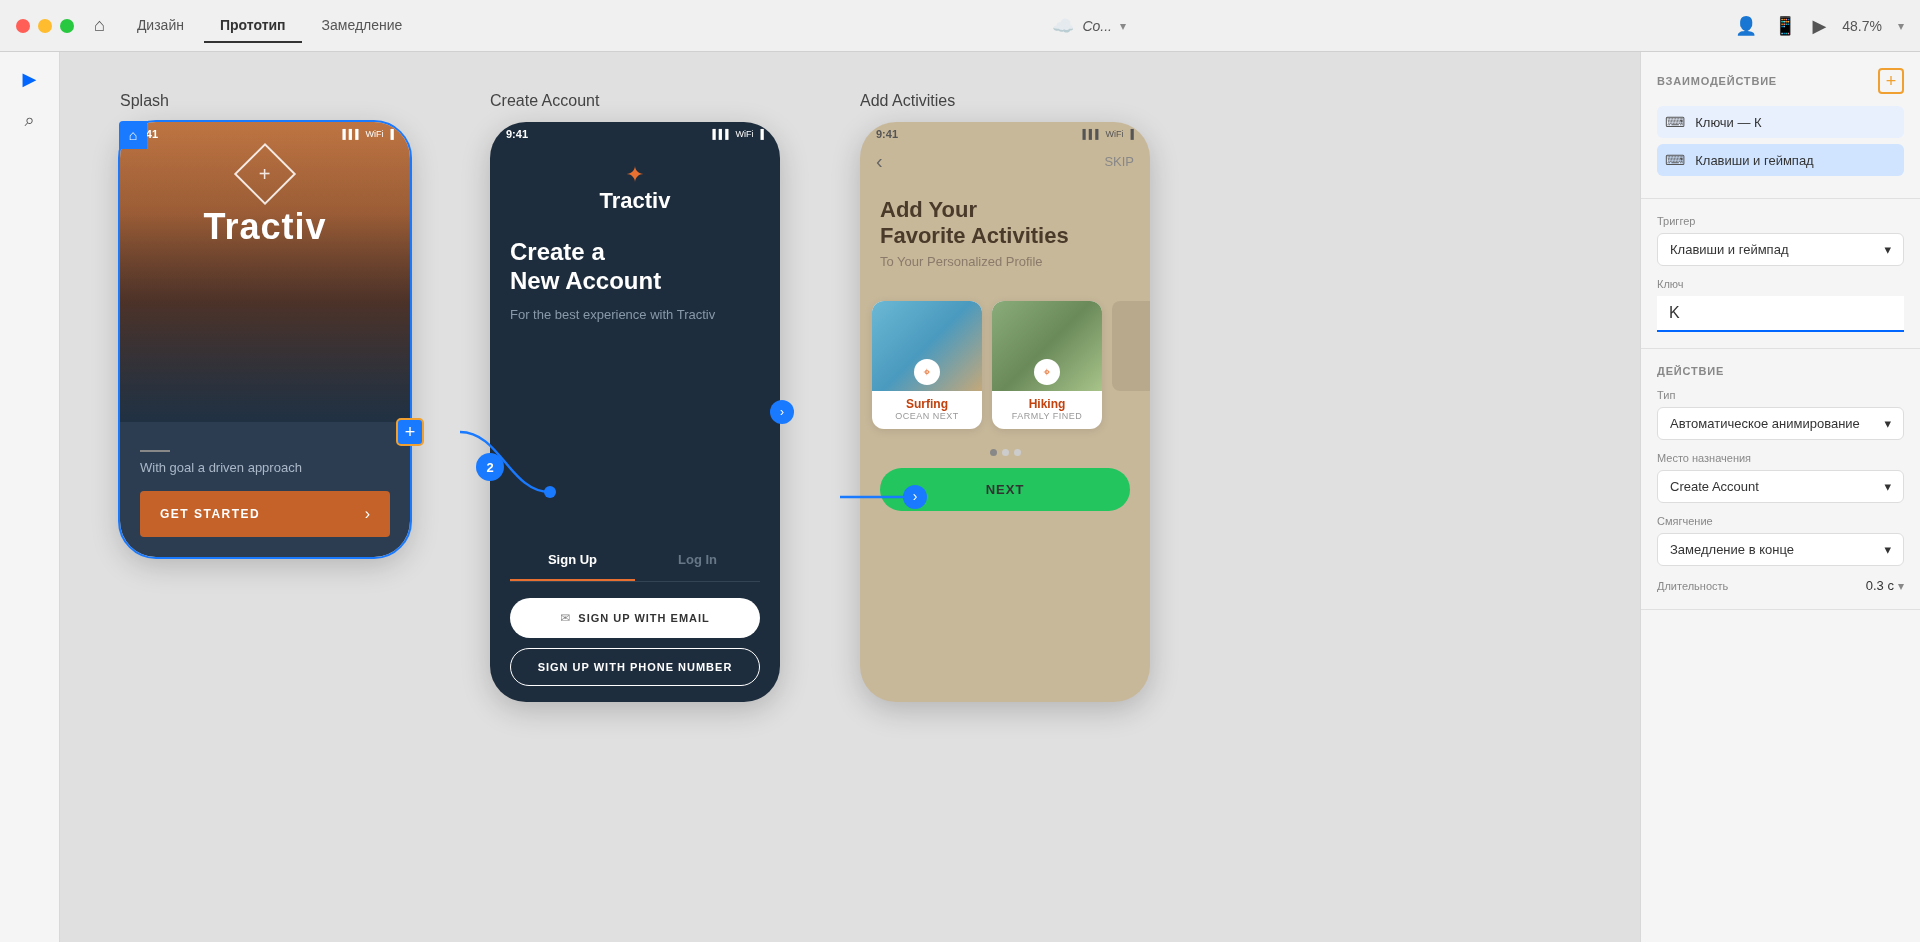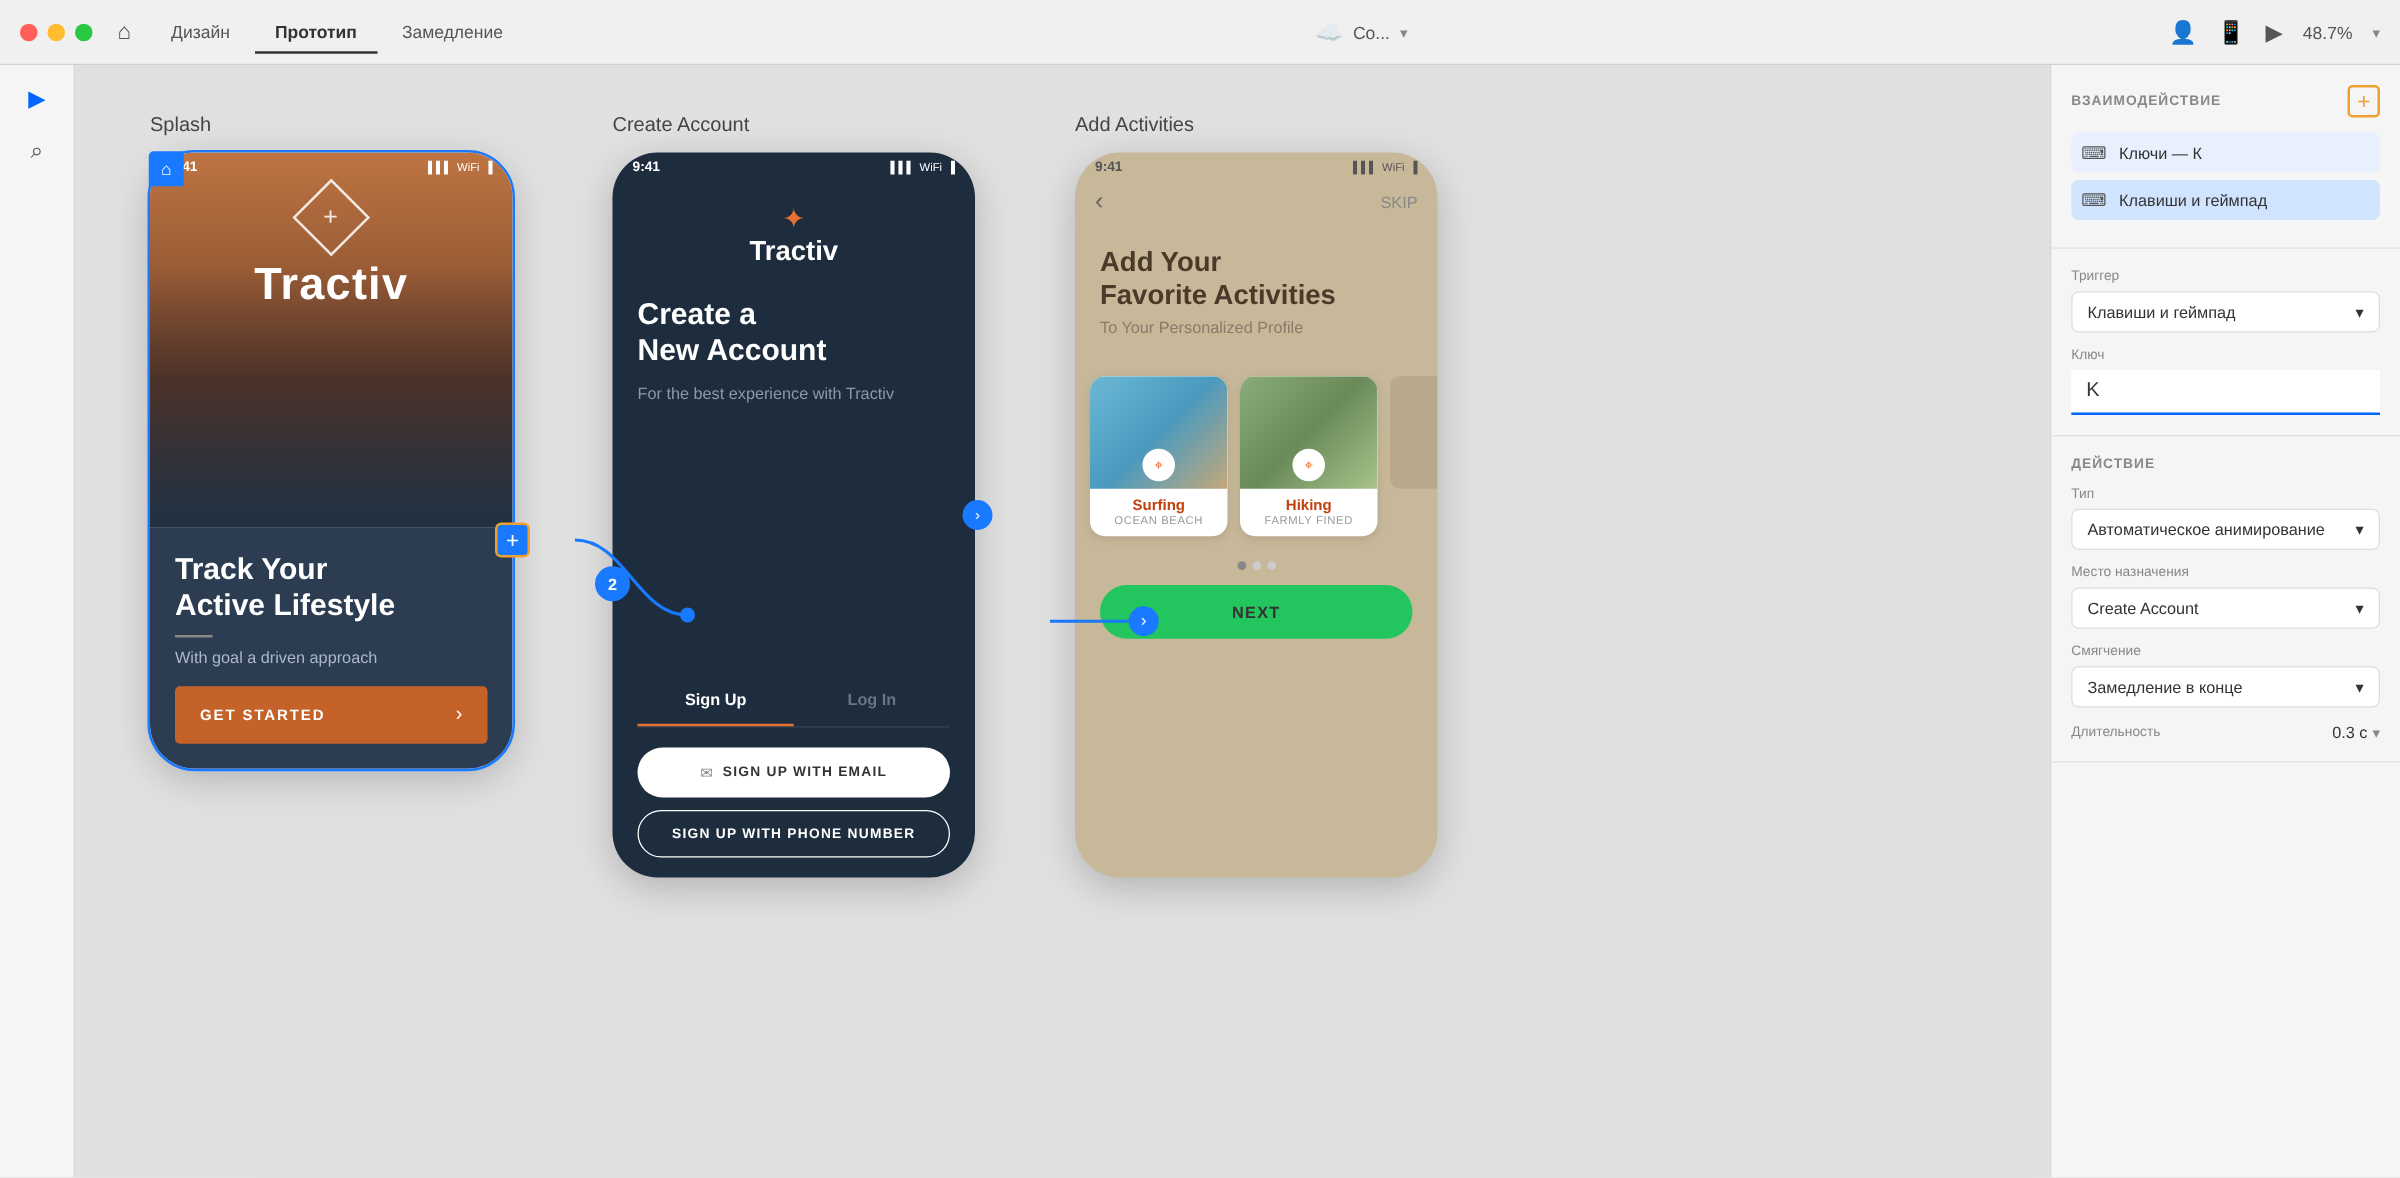--- a/index.html
+++ b/index.html
@@ -11,21 +11,21 @@
     .traffic-btn { width: 14px; height: 14px; border-radius: 50%; border: none; cursor: pointer; }
     .traffic-red { background: #ff5f57; }
     .traffic-yellow { background: #febc2e; }
     .traffic-green { background: #28c840; }
     .topbar-nav { display: flex; align-items: flex-end; gap: 4px; margin-right: 24px; }
     .topbar-home { font-size: 18px; color: #555; margin-right: 16px; cursor: pointer; }
     .topbar-tab { padding: 8px 16px; font-size: 14px; color: #555; cursor: pointer; border-bottom: 2px solid transparent; }
     .topbar-tab.active { color: #333; border-bottom: 2px solid #333; font-weight: 600; }
     .topbar-center { flex: 1; display: flex; justify-content: center; align-items: center; gap: 8px; }
     .cloud-icon { font-size: 18px; color: #888; }
-    .project-name { font-size: 14px; color: #555; }
+    .project-name { font-size: 14px; color: #555; font-style: italic; }
     .dropdown-arrow { font-size: 12px; color: #888; }
     .topbar-right { display: flex; align-items: center; gap: 16px; }
     .topbar-icon-btn { font-size: 18px; color: #555; cursor: pointer; background: none; border: none; }
     .zoom-label { font-size: 14px; color: #555; cursor: pointer; }
 
     
     .main { display: flex; flex: 1; overflow: hidden; }
 
     
     .left-sidebar { width: 60px; background: #f5f5f5; border-right: 1px solid #d8d8d8; display: flex; flex-direction: column; align-items: center; padding: 16px 0; gap: 20px; flex-shrink: 0; }
@@ -187,24 +187,20 @@
 
                 <div class="splash-logo">
                   <div class="logo-diamond">
                     <span class="logo-plus">+</span>
                   </div>
                   <div class="splash-brand">Tractiv</div>
                 </div>
               </div>
 
               <div class="splash-bottom" style="flex:1;">
-                <div class="splash-tagline-bold">
-                  <span>Track Your</span><br>
-                  <span>Active Lifestyle</span>
-                </div>
                 <div class="splash-divider"></div>
                 <div class="splash-subtitle">With goal a driven approach</div>
                 <button class="get-started-btn">
                   <span class="get-started-text">GET STARTED</span>
                   <span class="get-started-arrow">›</span>
                 </button>
               </div>
             </div>
 
             <div class="plus-trigger" style="top: 310px;">
@@ -289,21 +285,21 @@
 
               <div class="activities-cards">
                 <div class="activity-card">
                   <div class="activity-img activity-img-surfing">
                     <div class="activity-icon-badge">
                       <span style="font-size:12px;color:#e87030;">⌖</span>
                     </div>
                   </div>
                   <div class="activity-info">
                     <div class="activity-name">Surfing</div>
-                    <div class="activity-place">OCEAN BEACH</div>
+                    <div class="activity-place">OCEAN NEXT</div>
                   </div>
                 </div>
                 <div class="activity-card">
                   <div class="activity-img activity-img-hiking">
                     <div class="activity-icon-badge">
                       <span style="font-size:12px;color:#e87030;">⌖</span>
                     </div>
                   </div>
                   <div class="activity-info">
                     <div class="activity-name">Hiking</div>

